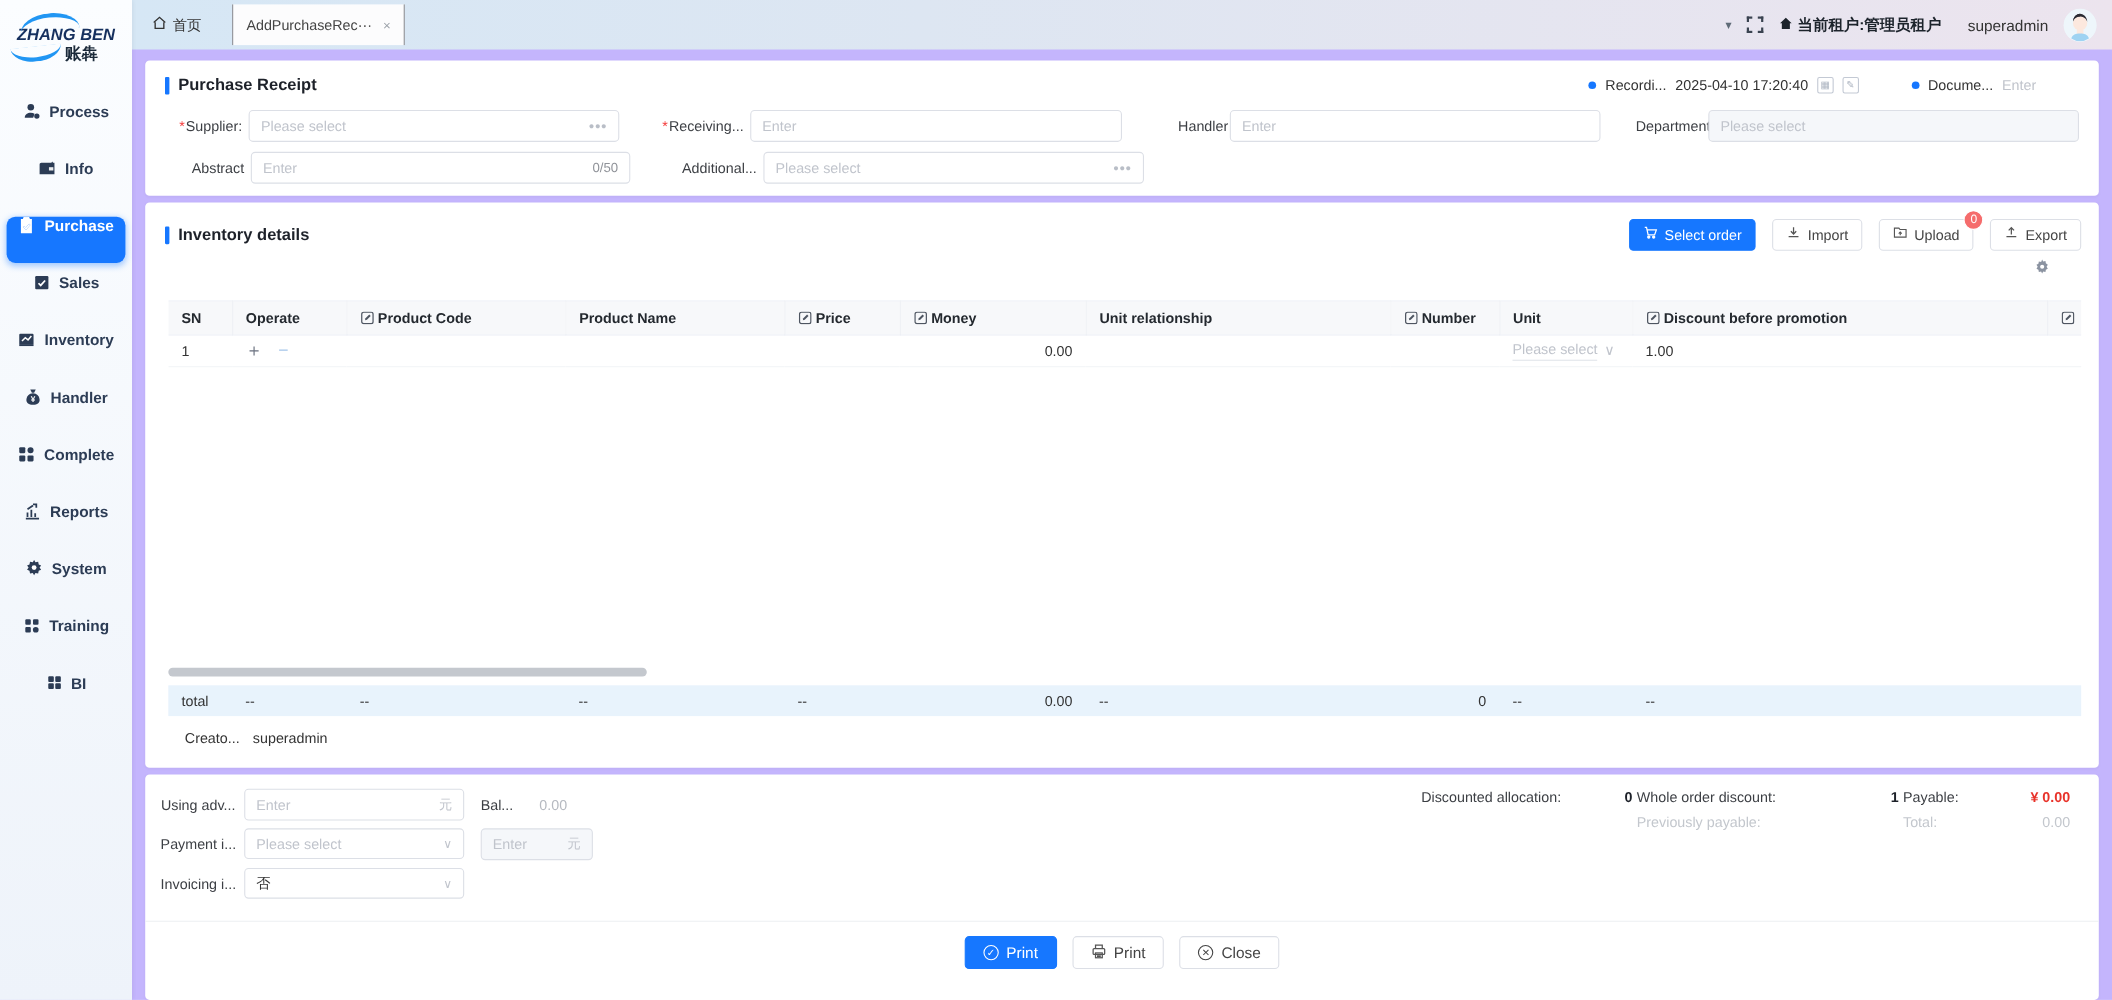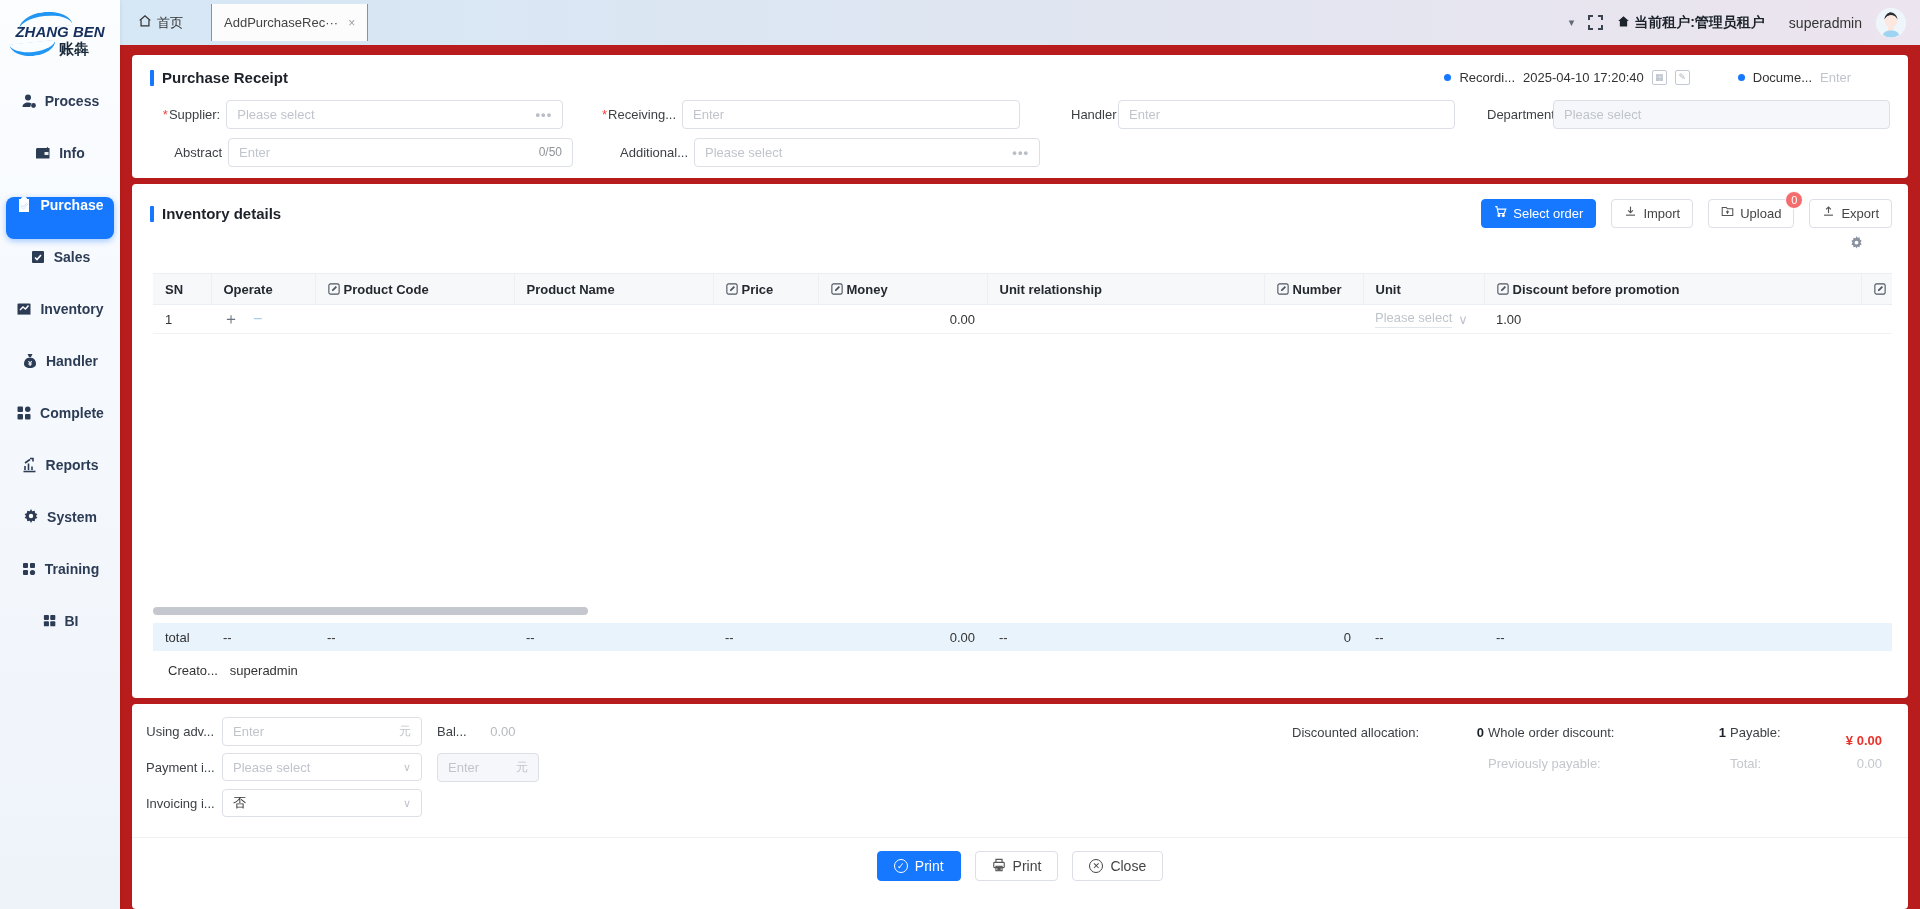--- a/index.html
+++ b/index.html
@@ -1,18 +1,18 @@
 <!DOCTYPE html>
 <html><head>
 <meta charset="utf-8">
 <style>
   * { margin:0; padding:0; box-sizing:border-box; }
   html,body { width:1920px; height:909px; overflow:hidden;
     font-family:"Liberation Sans","DejaVu Sans",sans-serif; font-size:13px; color:#333; }
-  .app { display:flex; width:1920px; height:909px; background:#b91c1c; }
+  .app { display:flex; width:1920px; height:909px; background:#c4b5fd; }
 
   
   .sidebar { width:120px; height:909px; background:linear-gradient(180deg,#fbfdff,#eef3fa);
     box-shadow:1px 0 4px rgba(0,0,0,.06); flex:none; display:flex; flex-direction:column; z-index:5; }
   .logo { height:82px; display:flex; flex-direction:column; align-items:center; justify-content:center; position:relative; }
   .logo-en { font-weight:bold; font-style:italic; font-size:15px; color:#16305e; letter-spacing:0; white-space:nowrap; }
   .logo-cn { font-weight:bold; font-size:15px; color:#1b2a3a; margin-left:28px; }
   .logo-swoosh { position:absolute; top:12px; left:18px; width:54px; height:16px;
     border-top:4px solid #2196f3; border-radius:50%/100% 100% 0 0; transform:rotate(-6deg); }
   .logo-swoosh2 { position:absolute; top:42px; left:10px; width:46px; height:14px;
@@ -113,21 +113,21 @@
     padding:0 10px; gap:6px; cursor:pointer; background:#fff; }
   .sel .ph { color:#c0c4cc; flex:1; }
   .sel .val { color:#333; flex:1; }
   .sel .car { color:#c0c4cc; font-size:11px; }
   .bal { margin-left:15px; color:#3c3f44; }
   .bal .bv { color:#b6bac1; margin-left:20px; }
   .summary { position:absolute; top:13px; right:22px; display:grid;
     grid-template-columns:158px 38px 150px 92px 64px 92px; row-gap:8px; align-items:center; font-size:13px; }
   .s-label { color:#3c3f44; text-align:left; }
   .s-val { font-weight:bold; color:#1d2129; text-align:right; padding-right:4px; }
-  .s-val.red { color:#e8332a;margin-top:16px; }
+  .s-val.red { color:#e8332a; }
   .s-grey { color:#c3c7cd; }
   .s-grey.r { text-align:right; padding-right:4px; }
   .divider { position:absolute; left:0; right:0; top:133px; border-top:1px solid #eef0f3; }
   .footer-btns { position:absolute; top:147px; left:0; right:0; display:flex; justify-content:center; gap:14px; }
   .fbtn { height:30px; border-radius:4px; border:1px solid #dcdfe6; background:#fff; color:#444;
     display:flex; align-items:center; gap:7px; padding:0 16px; font-size:14px; cursor:pointer; }
   .fbtn.primary { background:#1677ff; border-color:#1677ff; color:#fff; }
   .circ { width:14px; height:14px; border:1.4px solid currentColor; border-radius:50%; font-size:9px;
     display:flex; align-items:center; justify-content:center; }
 </style>

